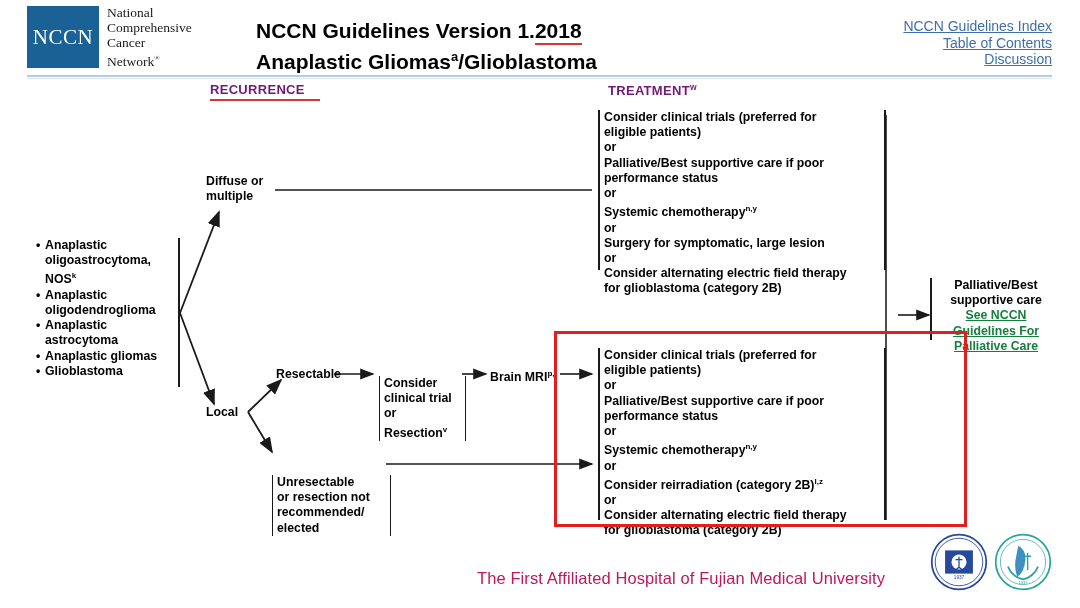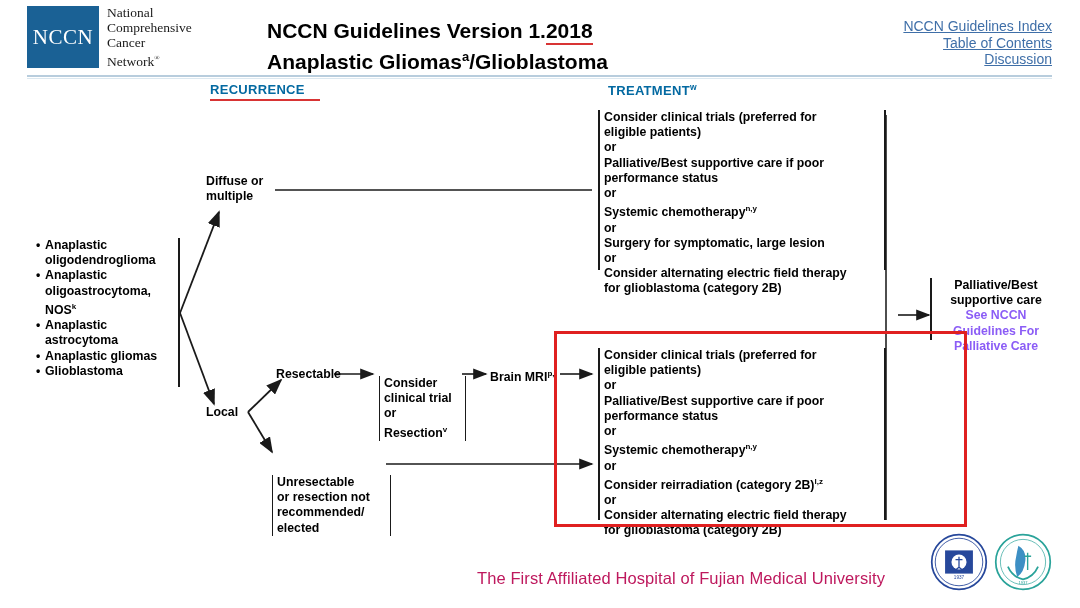--- a/index.html
+++ b/index.html
@@ -21,21 +21,21 @@
     letter-spacing:0.5px;line-height:1;
   }
   .nccn-words{
     position:absolute;left:107px;top:5px;width:130px;
     font-family:"Liberation Serif", serif;font-size:13.5px;color:#1a1a1a;
     line-height:15.2px;
   }
   .nccn-words sup{font-size:7px;vertical-align:super;}
 
   .title-block{
-    position:absolute;left:267px;top:18px;width:420px;
+    position:absolute;left:256px;top:18px;width:420px;
     font-size:21px;font-weight:bold;color:#000;line-height:26px;
   }
   .title-block .u2018{
     border-bottom:2.4px solid #d83434;padding-bottom:1px;
   }
   .title-block sup{font-size:13px;vertical-align:super;}
 
   .header-links{
     position:absolute;right:28px;top:18px;text-align:right;
     font-size:14px;line-height:16.5px;color:#3f6fa8;
@@ -48,21 +48,21 @@
     position:absolute;left:27px;top:75px;width:1025px;height:2px;
     background:#b8cddd;
   }
   .header-rule2{
     position:absolute;left:27px;top:78px;width:1025px;height:1px;
     background:#dce8f0;
   }
 
   
   .col-head{
-    position:absolute;font-size:13px;font-weight:bold;color:#0369a1;
+    position:absolute;font-size:13px;font-weight:bold;color:#701a75;
     letter-spacing:0.3px;
   }
   #head-recurrence{left:210px;top:82px;}
   #head-recurrence .redline{
     display:block;height:2.2px;background:#d83434;margin-top:2px;width:110px;
   }
   #head-treatment{left:608px;top:82px;}
   #head-treatment sup{font-size:8.5px;vertical-align:super;}
 
   
@@ -98,21 +98,21 @@
   .tx-bar{
     position:absolute;width:1.8px;background:#1a1a1a;
   }
   #tx-top-bar-l{left:598px;top:110px;height:160px;}
   #tx-top-bar-r{left:884px;top:110px;height:160px;}
   #tx-bot-bar-l{left:598px;top:348px;height:172px;}
   #tx-bot-bar-r{left:884px;top:348px;height:172px;}
 
   
   #box-palliative{left:936px;top:278px;width:120px;text-align:center;}
-  #box-palliative a{color:#8b5cf6;cursor:pointer;display:block;}
+  #box-palliative a{color:#15803d;text-decoration:underline;cursor:pointer;display:block;}
   #pall-bar{left:930px;top:278px;height:62px;}
 
   
   #red-rect{
     position:absolute;left:554px;top:331px;width:413px;height:196px;
     border:3px solid #e02020;box-sizing:border-box;pointer-events:none;
   }
 
   
   #footer-text{
@@ -187,22 +187,22 @@
 
     <line x1="386" y1="464" x2="592" y2="464" stroke="#1a1a1a" stroke-width="1.6" marker-end="url(#ah)"></line>
 
     <line x1="886" y1="115" x2="886" y2="520" stroke="#3a3a3a" stroke-width="1.8"></line>
 
     <line x1="898" y1="315" x2="929" y2="315" stroke="#1a1a1a" stroke-width="1.6" marker-end="url(#ah)"></line>
   </svg>
 
   <div class="tbox" id="recurrent-box">
     <ul>
+      <li><span>Anaplastic oligoastrocytoma, NOS</span><sup>k</sup></li>
       <li>Anaplastic oligodendroglioma</li>
-      <li><span>Anaplastic oligoastrocytoma, NOS</span><sup>k</sup></li>
       <li>Anaplastic astrocytoma</li>
       <li>Anaplastic gliomas</li>
       <li>Glioblastoma</li>
     </ul>
   </div>
   <div class="vbar-left"></div>
 
   <div class="tbox" id="lbl-diffuse">Diffuse or multiple</div>
   <div class="tbox" id="lbl-local">Local</div>
   <div class="tbox" id="lbl-resectable">Resectable</div>

